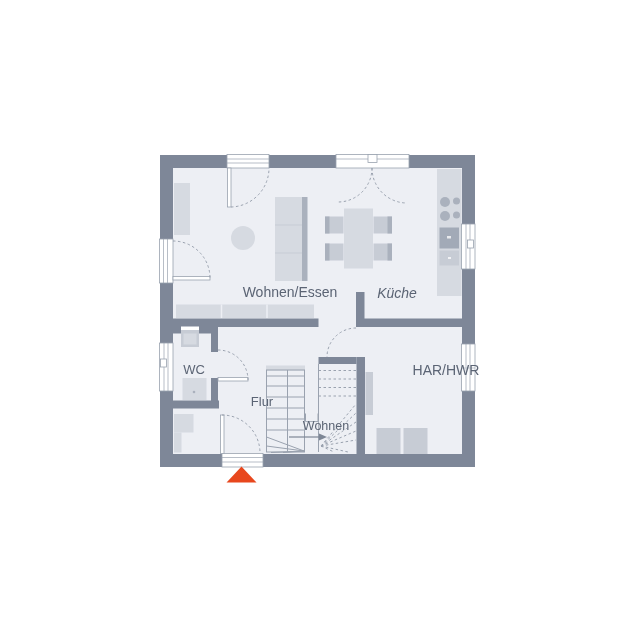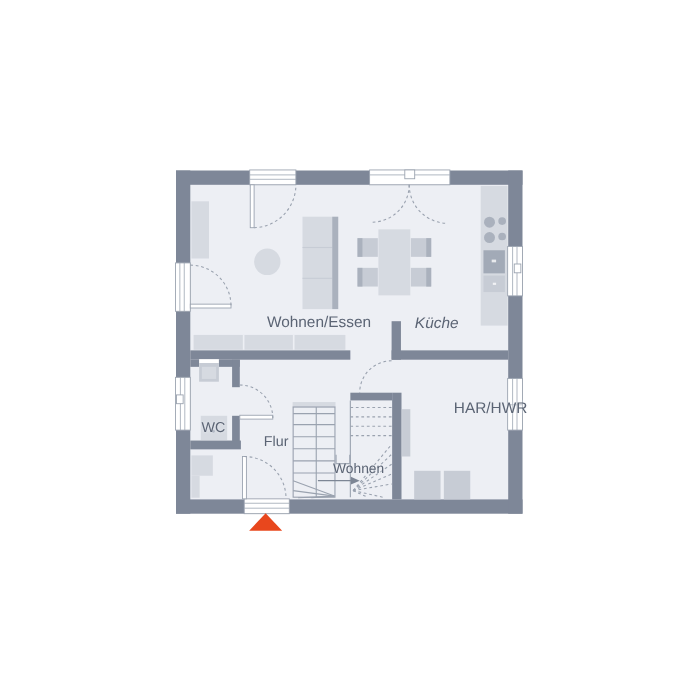--- a/index.html
+++ b/index.html
@@ -31,22 +31,22 @@
   .winln{stroke:var(--line);stroke-width:0.7;fill:none;}
   .sep{stroke:var(--floor);stroke-width:1.5;}
   .shelfln{stroke:var(--furniture-mid);stroke-width:1;}
   .room-label{
     position:absolute;transform:translate(-50%,-50%);
     color:var(--label-text);font-size:14px;white-space:nowrap;
     text-shadow:0 0 3px var(--floor);
   }
   .lbl-wohnen{left:290px;top:292px;}
   .lbl-kueche{left:397px;top:293px;font-style:italic;}
-  .lbl-wc{left:194px;top:388px;font-size:13px;}
-  .lbl-flur{left:241px;top:401px;font-size:13px;padding-left:20px;}
+  .lbl-wc{left:194px;top:369px;font-size:13px;}
+  .lbl-flur{left:252px;top:401px;font-size:13px;padding-left:20px;}
   .lbl-treppe{left:326px;top:426px;font-size:12.5px;}
   .lbl-har{left:406px;top:370px;margin-left:40px;}
 </style>
 </head>
 <body>
 
 <div id="stage">
   <svg id="plan-svg" width="636" height="636" viewBox="0 0 636 636">
 
     <rect class="floor" x="166" y="161" width="303" height="300"></rect>

